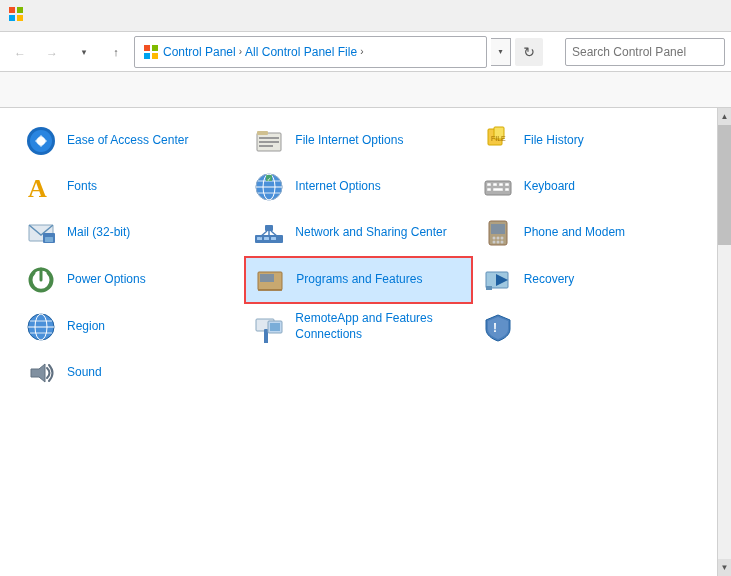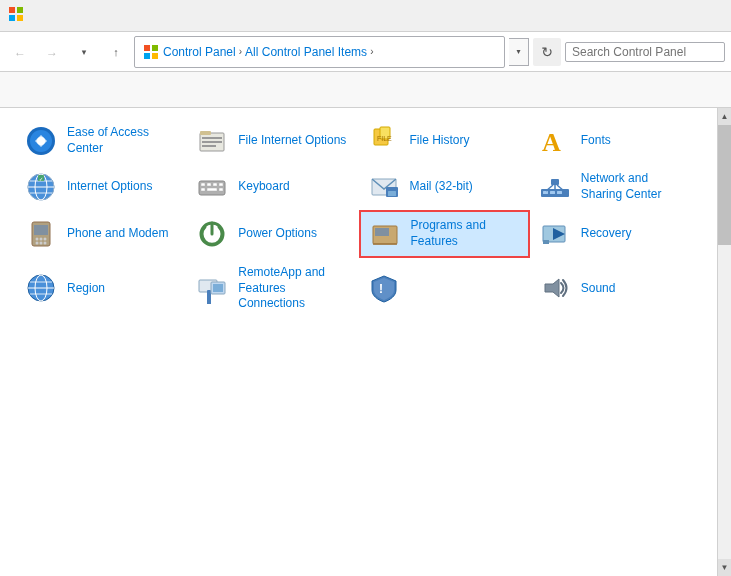--- a/index.html
+++ b/index.html
@@ -53,27 +53,28 @@
       color: #333;
       background: #fff;
       border-radius: 2px;
       cursor: pointer;
     }
     .address-path span { color: #0078d7; }
     .address-path .sep { color: #555; margin: 0 3px; font-size: 10px; }
     .address-dropdown { width: 20px; height: 28px; display: flex; align-items: center; justify-content: center; border: 1px solid #abadb3; border-left: none; cursor: pointer; background: #f8f8f8; font-size: 8px; color: #555; }
     .refresh-btn { width: 28px; height: 28px; display: flex; align-items: center; justify-content: center; cursor: pointer; color: #555; font-size: 14px; border: 1px solid transparent; border-radius: 2px; }
     .search-box {
-      width: 160px; height: 20px;
+      width: 160px; height: 28px;
       border: 1px solid #abadb3;
       display: flex; align-items: center;
       padding: 0 6px;
       font-size: 12px; color: #999;
       background: #fff; border-radius: 2px;
       gap: 4px;
+      margin-left: 18px;
     }
     .search-box input { border: none; outline: none; flex: 1; font-size: 12px; color: #999; font-family: inherit; background: transparent; }
 
     
     .toolbar {
       height: 36px;
       display: flex;
       align-items: center;
       padding: 0 12px;
       border-bottom: 1px solid #d0d0d0;
@@ -88,21 +89,21 @@
     
     .content-area {
       display: flex;
       height: calc(576px - 32px - 40px - 36px);
     }
     .items-grid {
       flex: 1;
       padding: 10px 16px;
       overflow-y: auto;
       display: grid;
-      grid-template-columns: 1fr 1fr 1fr 1fr;
+      grid-template-columns: 1fr 1fr 1fr;
       column-gap: 0;
       row-gap: 0;
       align-content: start;
     }
     .items-grid::-webkit-scrollbar { width: 14px; }
     .items-grid::-webkit-scrollbar-track { background: #f0f0f0; }
     .items-grid::-webkit-scrollbar-thumb { background: #c0c0c0; border: 2px solid #f0f0f0; border-radius: 2px; }
 
     .panel-item {
       display: flex;
@@ -184,21 +185,21 @@
 
   <div class="address-path">
     <svg width="16" height="16" viewBox="0 0 16 16" style="margin-right:4px;flex-shrink:0;">
         <rect x="1" y="1" width="6" height="6" fill="#f25022"></rect>
         <rect x="9" y="1" width="6" height="6" fill="#7fba00"></rect>
         <rect x="1" y="9" width="6" height="6" fill="#00a4ef"></rect>
         <rect x="9" y="9" width="6" height="6" fill="#ffb900"></rect>
       </svg>
     <span style="color:#0078d7;">Control Panel</span>
     <span class="sep">›</span>
-    <span style="color:#0078d7;">All Control Panel Items</span>
+    <span style="color:#0078d7;">All Control Panel File</span>
     <span class="sep">›</span>
   </div>
   <div class="address-dropdown">▾</div>
   <button class="refresh-btn">↻</button>
 
   <div class="search-box">
     <input type="text" placeholder="Search Control Panel" style="">
 
   </div>
 </div>

